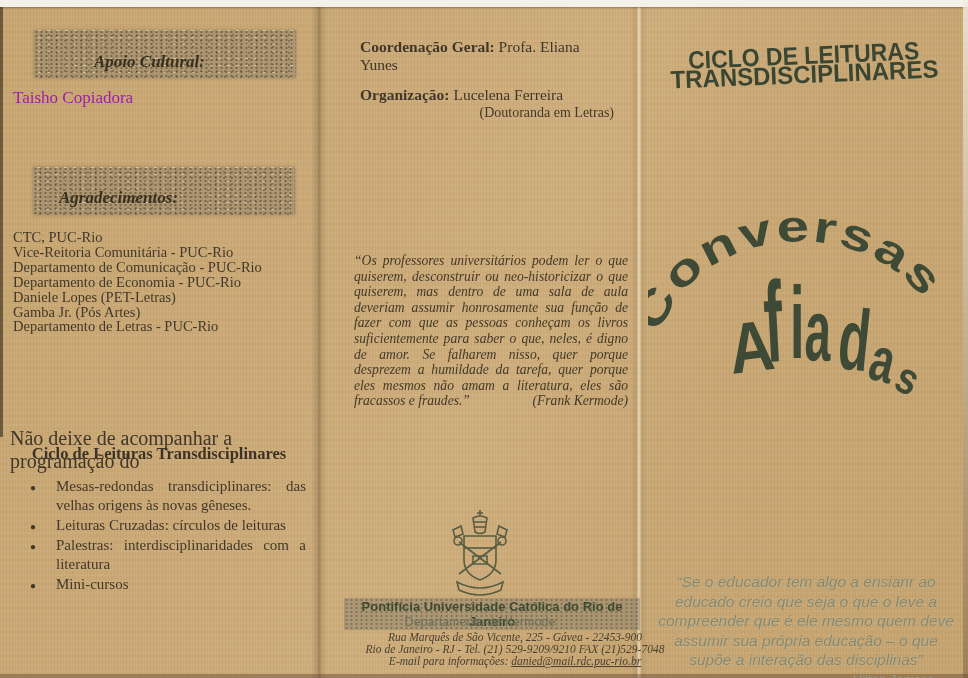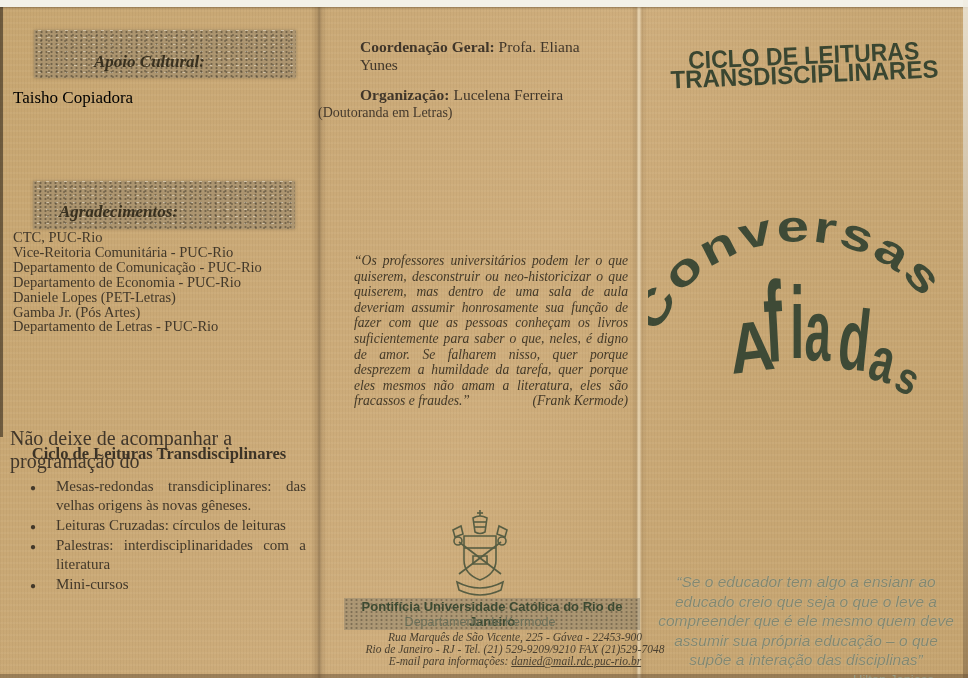--- a/index.html
+++ b/index.html
@@ -41,34 +41,34 @@
     background-size:5px 4px,8px 6px,9px 7px;
     background-position:0 0,3px 2px,1px 4px;
     box-shadow:0 0 3px rgba(90,80,60,.4);
   }
   .band-label{
     font-style:italic;font-weight:bold;font-size:17px;color:#38301f;
     position:absolute;white-space:nowrap;
   }
 
   
-  #taisho{position:absolute;left:13px;top:88px;font-size:17px;color:#000000;}
+  #taisho{position:absolute;left:13px;top:88px;font-size:17px;color:#a21caf;}
   #agr-list{position:absolute;left:13px;top:230px;font-size:14.5px;line-height:14.9px;color:#42382a;}
   #prog-intro{position:absolute;left:10px;top:427px;width:298px;text-align:left;font-size:20px;color:#40362a;}
   #prog-title{position:absolute;left:10px;top:444px;width:298px;text-align:center;font-size:16.5px;font-weight:bold;color:#3c3326;}
   #bullet-list{position:absolute;left:30px;top:477px;width:276px;color:#42382a;}
   .bullet{position:relative;padding-left:26px;font-size:15px;line-height:19px;margin-bottom:1px;text-align:justify;}
   .bullet::before{content:"●";position:absolute;left:0;top:1px;font-size:10px;color:#42382a;}
   .bullet:last-child{text-align:left;}
 
   
   .lbl{font-weight:bold;}
   #coordenacao{position:absolute;left:42px;top:38px;font-size:15.5px;color:#40362a;}
   #organizacao{position:absolute;left:42px;top:86px;font-size:15.5px;color:#40362a;}
-  #org-note{position:absolute;left:0;top:105px;width:296px;text-align:left;font-size:14px;color:#44392c;}
+  #org-note{position:absolute;left:0;top:105px;width:296px;text-align:right;font-size:14px;color:#44392c;}
   #center-quote{position:absolute;left:36px;top:253px;width:274px;font-style:italic;font-size:13.6px;line-height:15.6px;text-align:justify;color:#433928;}
   #center-quote .attr{float:right;}
   #puc-logo{position:absolute;left:129px;top:508px;}
   #univ-line{position:absolute;left:26px;top:598px;width:272px;text-align:center;
     font-family:"Liberation Sans",sans-serif;font-weight:bold;font-size:13px;color:#3c4a32;
     background-color:rgba(140,130,108,.5);
     background-image:radial-gradient(rgba(62,54,40,.4) 1px, transparent 1.3px);
     background-size:5px 4px;padding:1px 12px;}
   #dept-line{position:absolute;left:26px;top:615px;width:272px;text-align:center;
     font-family:"Liberation Sans",sans-serif;font-size:12.5px;color:#6b705a;}
@@ -113,21 +113,21 @@
 <div class="edge-right"></div>
 
 <div class="panel" id="panel-left">
 
   <div class="band" style="left:34px;top:30px;width:262px;height:48px;">
     <span class="band-label" style="left:60px;top:22px;">Apoio Cultural:</span>
   </div>
 
   <div id="taisho">Taisho Copiadora</div>
 
-  <div class="band" style="left:33px;top:167px;width:262px;height:48px;margin-top:14px;">
+  <div class="band" style="left:33px;top:167px;width:262px;height:48px;">
     <span class="band-label" style="left:26px;top:21px;">Agradecimentos:</span>
   </div>
 
   <div id="agr-list">
     <div>CTC, PUC-Rio</div>
     <div>Vice-Reitoria Comunitária - PUC-Rio</div>
     <div>Departamento de Comunicação - PUC-Rio</div>
     <div>Departamento de Economia - PUC-Rio</div>
     <div>Daniele Lopes (PET-Letras)</div>
     <div>Gamba Jr. (Pós Artes)</div>

